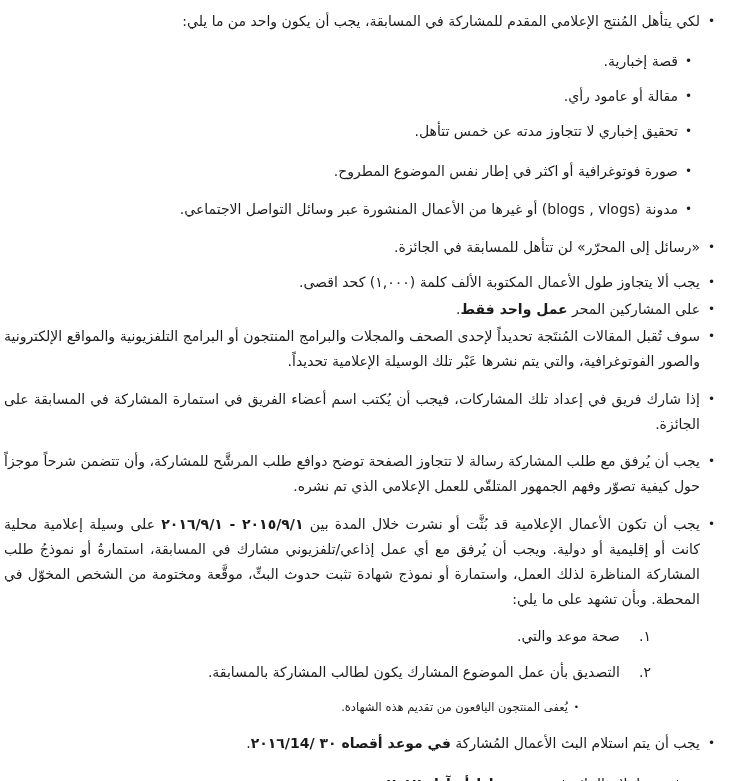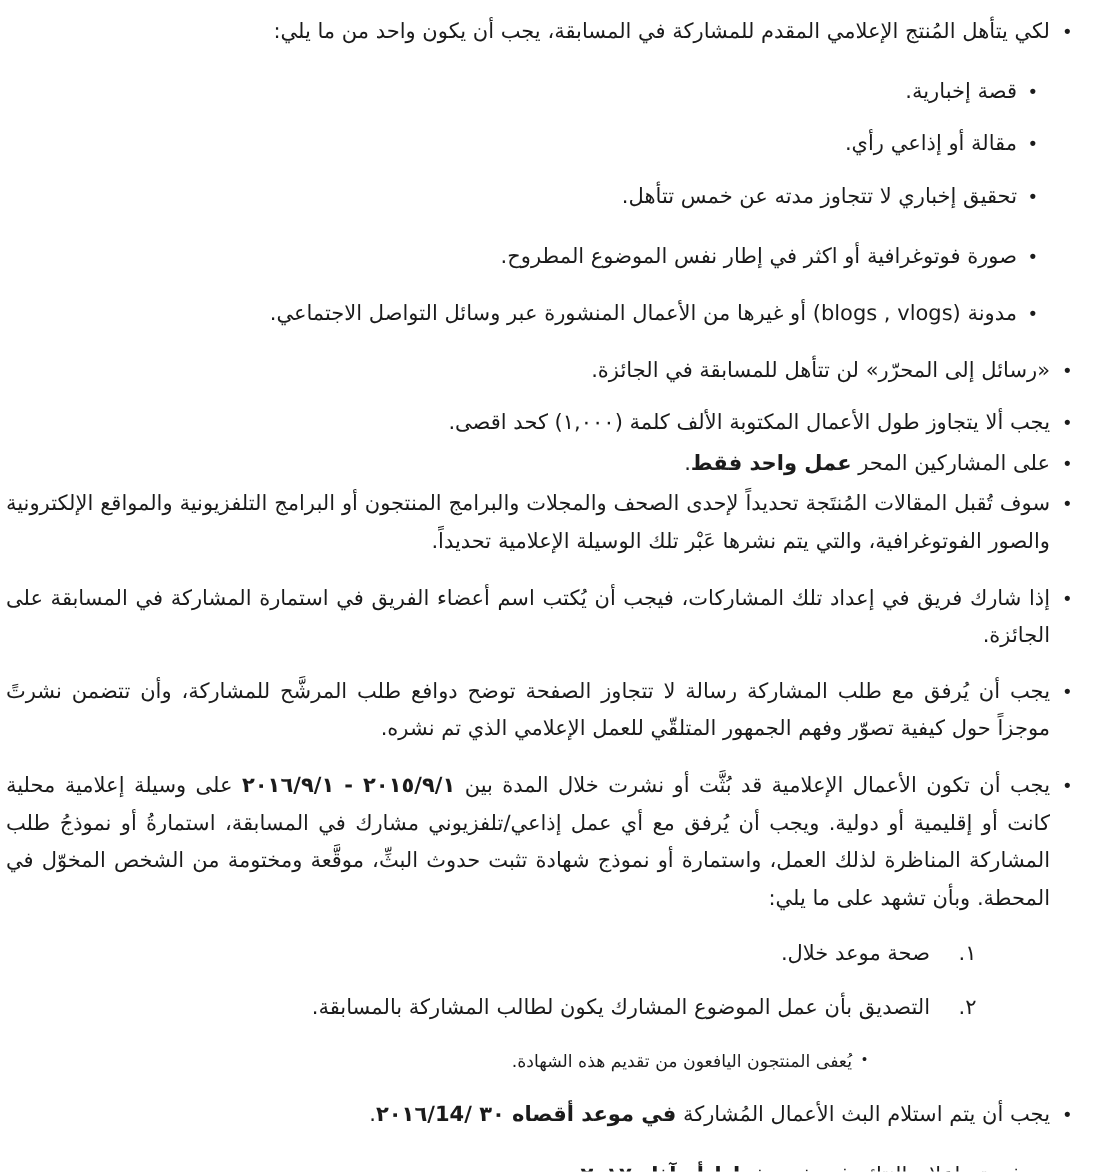--- a/index.html
+++ b/index.html
@@ -42,21 +42,21 @@
     <div class="txt"><span>لكي يتأهل المُنتج الإعلامي المقدم للمشاركة في المسابقة، يجب أن يكون واحد من ما يلي:</span></div>
   </div>
 
   <div class="item l2" style="margin-top:15px">
     <span class="marker">•</span>
     <div class="txt"><span>قصة إخبارية.</span></div>
   </div>
 
   <div class="item l2" style="margin-top:10px">
     <span class="marker">•</span>
-    <div class="txt"><span>مقالة أو إذاعي رأي.</span></div>
+    <div class="txt"><span>مقالة أو عامود رأي.</span></div>
   </div>
 
   <div class="item l2" style="margin-top:10px">
     <span class="marker">•</span>
     <div class="txt"><span>تحقيق إخباري لا تتجاوز مدته عن خمس تتأهل.</span></div>
   </div>
 
   <div class="item l2" style="margin-top:15px">
     <span class="marker">•</span>
     <div class="txt"><span>صورة فوتوغرافية أو اكثر في إطار نفس الموضوع المطروح.</span></div>
@@ -87,31 +87,31 @@
     <div class="txt"><span>سوف تُقبل المقالات المُنتَجة تحديداً لإحدى الصحف والمجلات والبرامج المنتجون أو البرامج التلفزيونية والمواقع الإلكترونية والصور الفوتوغرافية، والتي يتم نشرها عَبْر تلك الوسيلة الإعلامية تحديداً.</span></div>
   </div>
 
   <div class="item l1" style="margin-top:13px">
     <span class="marker">•</span>
     <div class="txt"><span>إذا شارك فريق في إعداد تلك المشاركات، فيجب أن يُكتب اسم أعضاء الفريق في استمارة المشاركة في المسابقة على الجائزة.</span></div>
   </div>
 
   <div class="item l1" style="margin-top:12px">
     <span class="marker">•</span>
-    <div class="txt"><span>يجب أن يُرفق مع طلب المشاركة رسالة لا تتجاوز الصفحة توضح دوافع طلب المرشَّح للمشاركة، وأن تتضمن نشرتً موجزاً حول كيفية تصوّر وفهم الجمهور المتلقّي للعمل الإعلامي الذي تم نشره.</span></div>
+    <div class="txt"><span>يجب أن يُرفق مع طلب المشاركة رسالة لا تتجاوز الصفحة توضح دوافع طلب المرشَّح للمشاركة، وأن تتضمن شرحاً موجزاً حول كيفية تصوّر وفهم الجمهور المتلقّي للعمل الإعلامي الذي تم نشره.</span></div>
   </div>
 
   <div class="item l1" style="margin-top:13px">
     <span class="marker">•</span>
     <div class="txt"><span>يجب أن تكون الأعمال الإعلامية قد بُثَّت أو نشرت خلال المدة بين </span><b>٢٠١٥/٩/١ - ٢٠١٦/٩/١</b><span> على وسيلة إعلامية محلية كانت أو إقليمية أو دولية. ويجب أن يُرفق مع أي عمل إذاعي/تلفزيوني مشارك في المسابقة، استمارةُ أو نموذجُ طلب المشاركة المناظرة لذلك العمل، واستمارة أو نموذج شهادة تثبت حدوث البثِّ، موقَّعة ومختومة من الشخص المخوّل في المحطة. وبأن تشهد على ما يلي:</span></div>
   </div>
 
   <div class="item num" style="margin-top:12px">
     <span class="marker">١.</span>
-    <div class="txt"><span>صحة موعد خلال.</span></div>
+    <div class="txt"><span>صحة موعد والتي.</span></div>
   </div>
 
   <div class="item num" style="margin-top:11px">
     <span class="marker">٢.</span>
     <div class="txt"><span>التصديق بأن عمل الموضوع المشارك يكون لطالب المشاركة بالمسابقة.</span></div>
   </div>
 
   <div class="item l3" style="margin-top:14px">
     <span class="marker">•</span>
     <div class="txt"><span>يُعفى المنتجون اليافعون من تقديم هذه الشهادة.</span></div>

